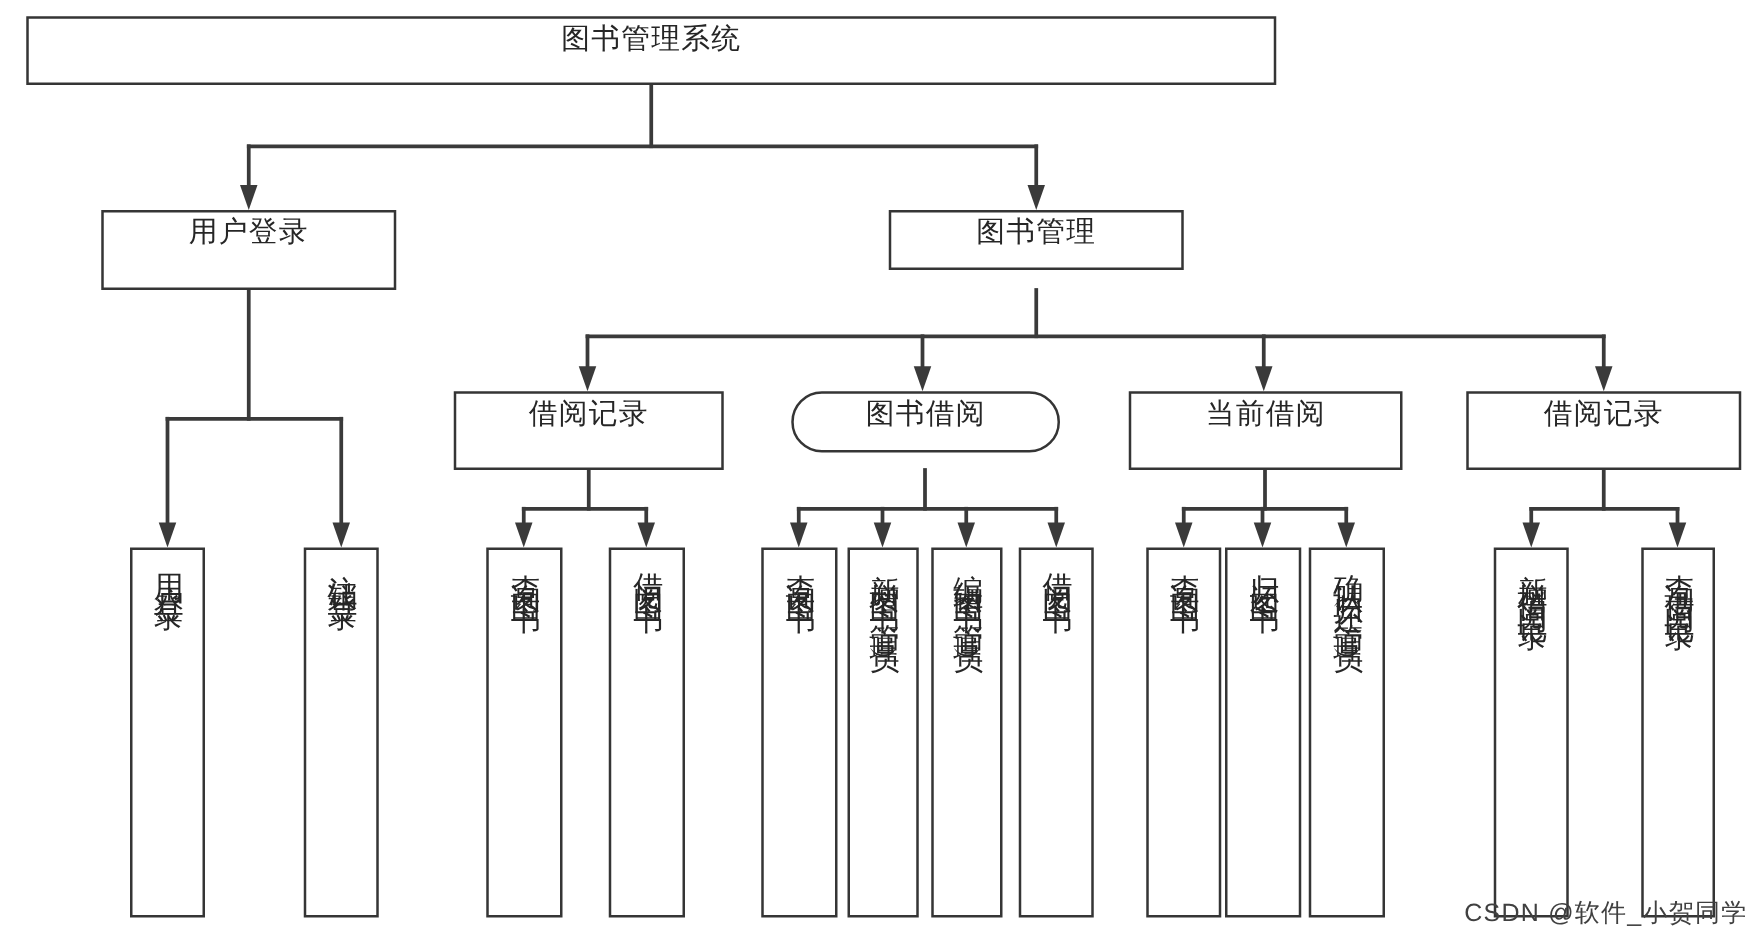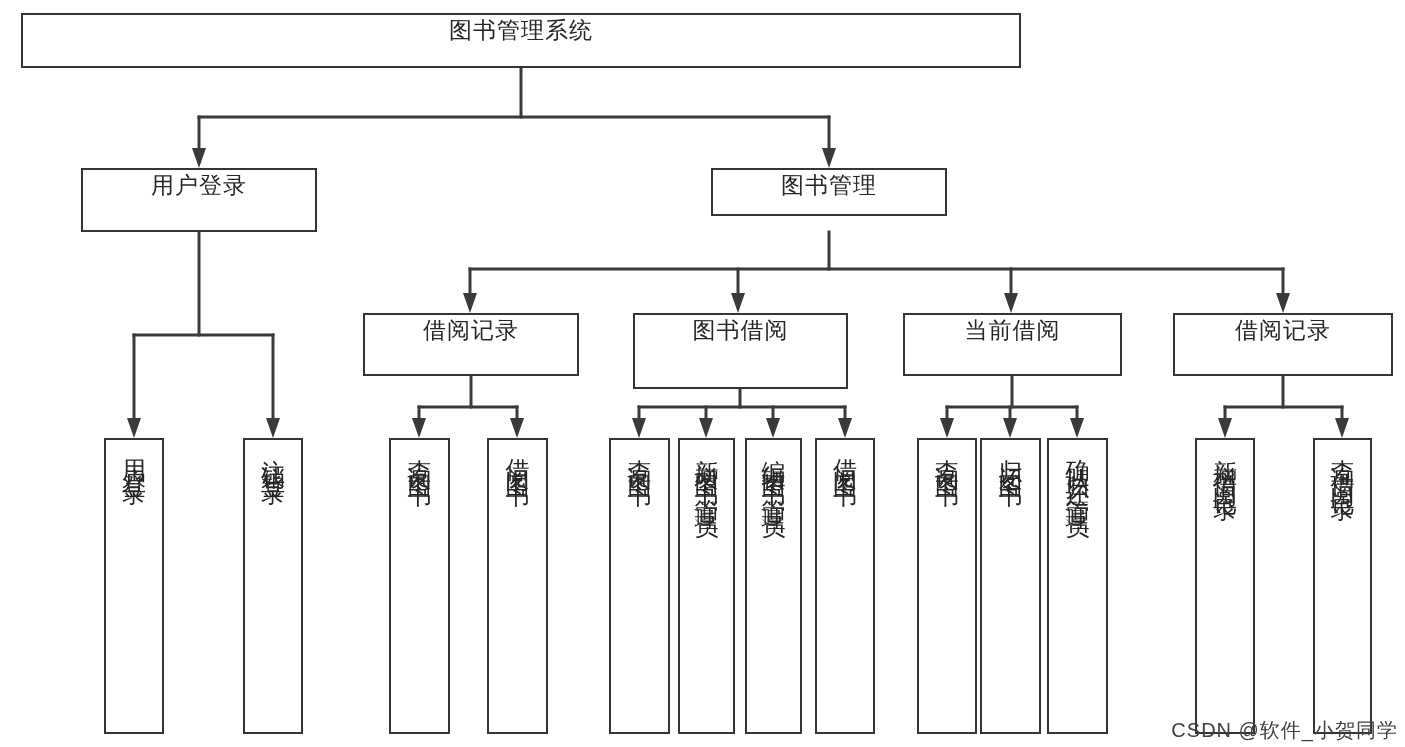--- a/index.html
+++ b/index.html
@@ -117,21 +117,21 @@
   <div class="node" style="left:81px; top:168px; width:236px; height:64px;">
     <span class="lbl">用户登录</span>
   </div>
   <div class="node" style="left:711px; top:168px; width:236px; height:48px;">
     <span class="lbl">图书管理</span>
   </div>
 
   <div class="node" style="left:363px; top:313px; width:216px; height:63px;">
     <span class="lbl">借阅记录</span>
   </div>
-  <div class="node" style="left:633px; top:313px; width:215px; height:76px;">
+  <div class="node" style="left:633px; top:313px; width:215px; height:49px;border-radius:28px;">
     <span class="lbl">图书借阅</span>
   </div>
   <div class="node" style="left:903px; top:313px; width:219px; height:63px;font-family:Liberation Mono, monospace;">
     <span class="lbl">当前借阅</span>
   </div>
   <div class="node" style="left:1173px; top:313px; width:220px; height:63px;">
     <span class="lbl">借阅记录</span>
   </div>
 
   <div class="node leaf" style="left:104px; top:438px; width:60px; height:296px;">

